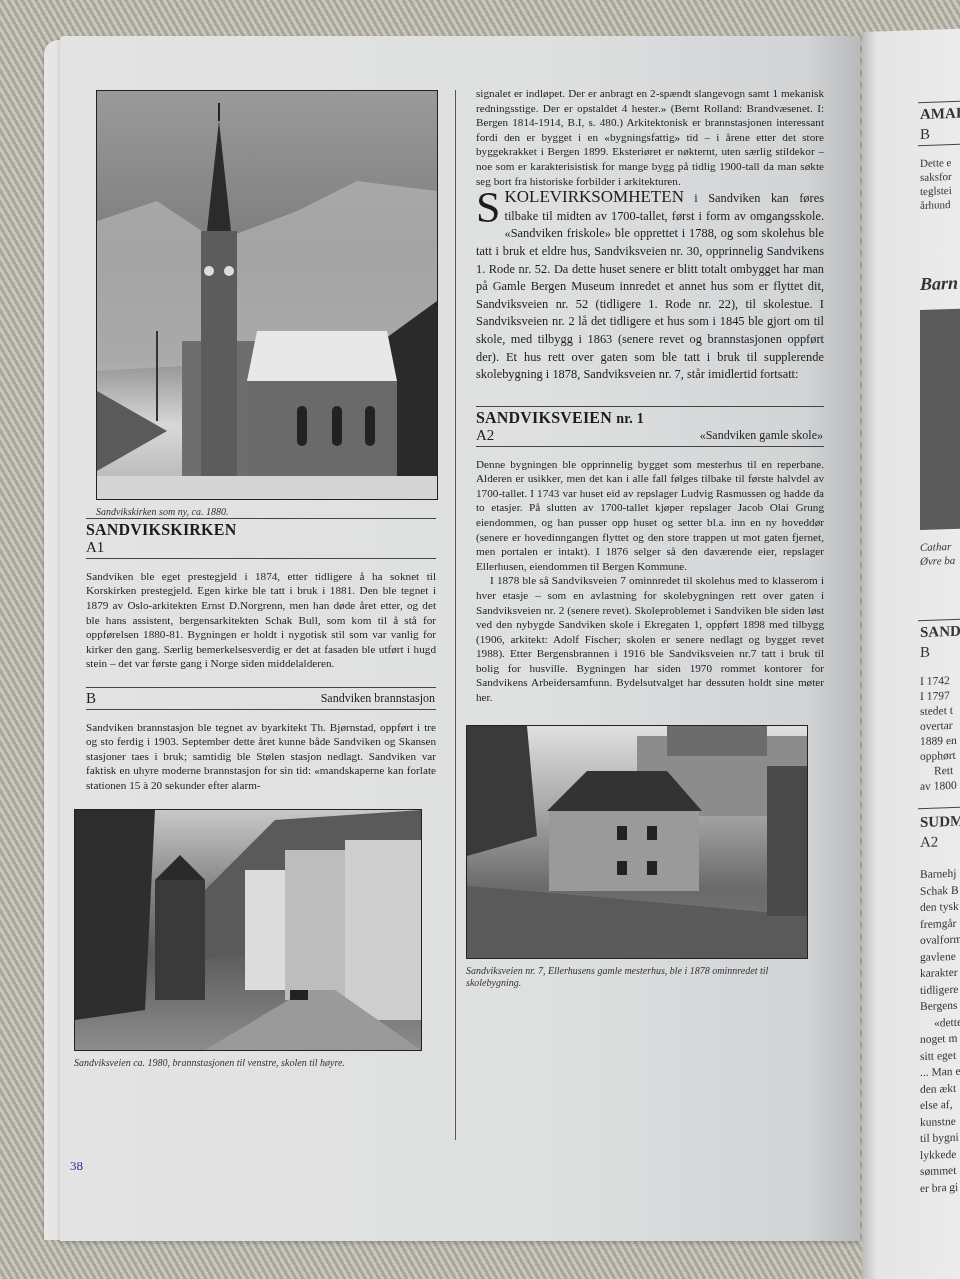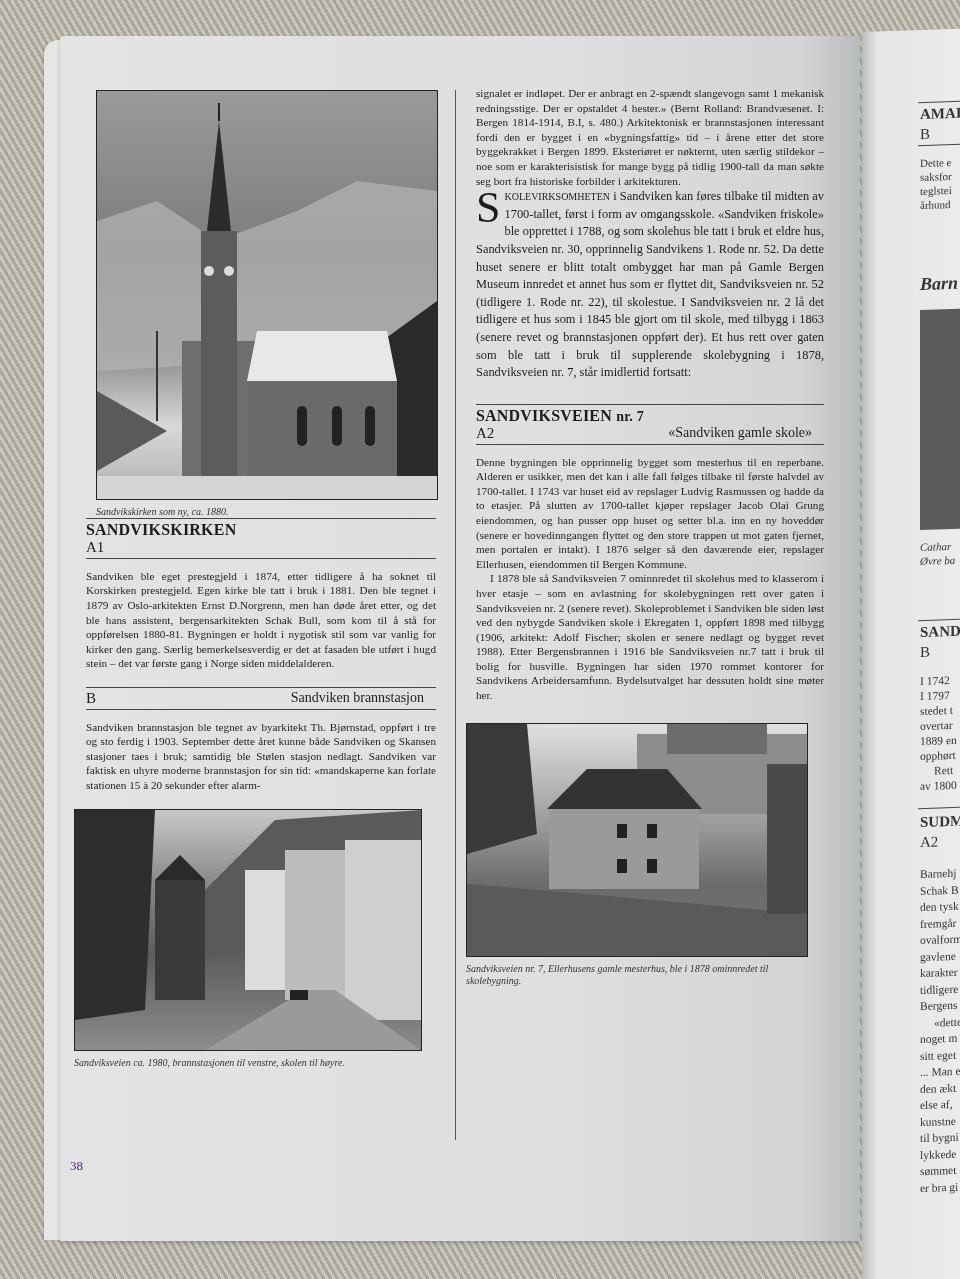--- a/index.html
+++ b/index.html
@@ -36,30 +36,30 @@
     position: relative; background: #4a4a4a; overflow: hidden;
     border: 1px solid #222;
   }
 
   .caption { font-style: italic; font-size: 10px; color: #333; margin-top: 6px; line-height: 1.2; }
 
   .entry-head { border-top: 1px solid #444; border-bottom: 1px solid #444; padding: 2px 0 2px 0; position: relative; }
   .entry-title { font-weight: bold; font-size: 16px; letter-spacing: 0.2px; line-height: 1.15; }
   .entry-title .nr { font-size: 14px; }
   .entry-grid { font-size: 15px; line-height: 1.1; }
-  .entry-aka { position: absolute; right: 12px; bottom: 3px; font-size: 14px; }
+  .entry-aka { position: absolute; right: 1px; bottom: 3px; font-size: 12px; }
 
   .body-text { font-size: 11.2px; line-height: 14.6px; text-align: justify; margin-top: 10px; color: #1f1f1f; }
   .body-text p { margin: 0; }
   .indent { text-indent: 14px; }
 
   .section-title { font-style: italic; font-weight: bold; font-size: 19px; margin: 36px 0 6px 4px; }
   .skoler-text { font-size: 12.4px; line-height: 17.6px; text-align: justify; }
   .dropcap { float: left; font-size: 44px; line-height: 36px; margin: 2px 4px 0 0; }
-  .smallcaps { font-variant: small-caps; font-size: 10px; }
+  .smallcaps { font-variant: small-caps; font-size: 17px; }
 
   .page-number { position: absolute; left: 70px; top: 1158px; font-size: 13px; color: #4c1d95; }
 
   .rp { position: absolute; font-size: 12px; color: #333; }
 </style>
 </head>
 <body>
 
 <div class="back-pages"></div>
 
@@ -125,21 +125,21 @@
 <div class="col col-right">
   <div class="body-text" style="margin-top:0;">
     <p>signalet er indløpet. Der er anbragt en 2-spændt slangevogn samt 1 mekanisk redningsstige. Der er opstaldet 4 hester.» (Bernt Rolland: Brandvæsenet. I: Bergen 1814-1914, B.I, s. 480.) Arkitektonisk er brannstasjonen interessant fordi den er bygget i en «bygningsfattig» tid – i årene etter det store byggekrakket i Bergen 1899. Eksteriøret er nøkternt, uten særlig stildekor – noe som er karakterisistisk for mange bygg på tidlig 1900-tall da man søkte seg bort fra historiske forbilder i arkitekturen.</p>
   </div>
 
   <div class="skoler-text">
     <span class="dropcap">S</span><span class="smallcaps">KOLEVIRKSOMHETEN</span><span> i Sandviken kan føres tilbake til midten av 1700-tallet, først i form av omgangsskole. «Sandviken friskole» ble opprettet i 1788, og som skolehus ble tatt i bruk et eldre hus, Sandviksveien nr. 30, opprinnelig Sandvikens 1. Rode nr. 52. Da dette huset senere er blitt totalt ombygget har man på Gamle Bergen Museum innredet et annet hus som er flyttet dit, Sandviksveien nr. 52 (tidligere 1. Rode nr. 22), til skolestue. I Sandviksveien nr. 2 lå det tidligere et hus som i 1845 ble gjort om til skole, med tilbygg i 1863 (senere revet og brannstasjonen oppført der). Et hus rett over gaten som ble tatt i bruk til supplerende skolebygning i 1878, Sandviksveien nr. 7, står imidlertid fortsatt:</span>
   </div>
 
   <div class="entry-head" style="margin-top:22px;">
-    <div class="entry-title"><span>SANDVIKSVEIEN</span> <span class="nr">nr. 7</span></div>
+    <div class="entry-title"><span>SANDVIKSVEIEN</span> <span class="nr">nr. 1</span></div>
     <div class="entry-grid">A2</div>
     <div class="entry-aka">«Sandviken gamle skole»</div>
   </div>
   <div class="body-text">
     <p>Denne bygningen ble opprinnelig bygget som mesterhus til en reperbane. Alderen er usikker, men det kan i alle fall følges tilbake til første halvdel av 1700-tallet. I 1743 var huset eid av repslager Ludvig Rasmussen og hadde da to etasjer. På slutten av 1700-tallet kjøper repslager Jacob Olai Grung eiendommen, og han pusser opp huset og setter bl.a. inn en ny hoveddør (senere er hovedinngangen flyttet og den store trappen ut mot gaten fjernet, men portalen er intakt). I 1876 selger så den daværende eier, repslager Ellerhusen, eiendommen til Bergen Kommune.</p>
     <p class="indent">I 1878 ble så Sandviksveien 7 ominnredet til skolehus med to klasserom i hver etasje – som en avlastning for skolebygningen rett over gaten i Sandviksveien nr. 2 (senere revet). Skoleproblemet i Sandviken ble siden løst ved den nybygde Sandviken skole i Ekregaten 1, oppført 1898 med tilbygg (1906, arkitekt: Adolf Fischer; skolen er senere nedlagt og bygget revet 1988). Etter Bergensbrannen i 1916 ble Sandviksveien nr.7 tatt i bruk til bolig for husville. Bygningen har siden 1970 rommet kontorer for Sandvikens Arbeidersamfunn. Bydelsutvalget har dessuten holdt sine møter her.</p>
   </div>
 
   <div class="photo" style="width:340px;height:232px;margin-top:20px;margin-left:-10px;background:linear-gradient(180deg,#e0e0e0 0%,#a0a0a0 40%,#6a6a6a 70%,#7a7a7a 100%);">
     <svg width="340" height="232" viewBox="0 0 340 232">

